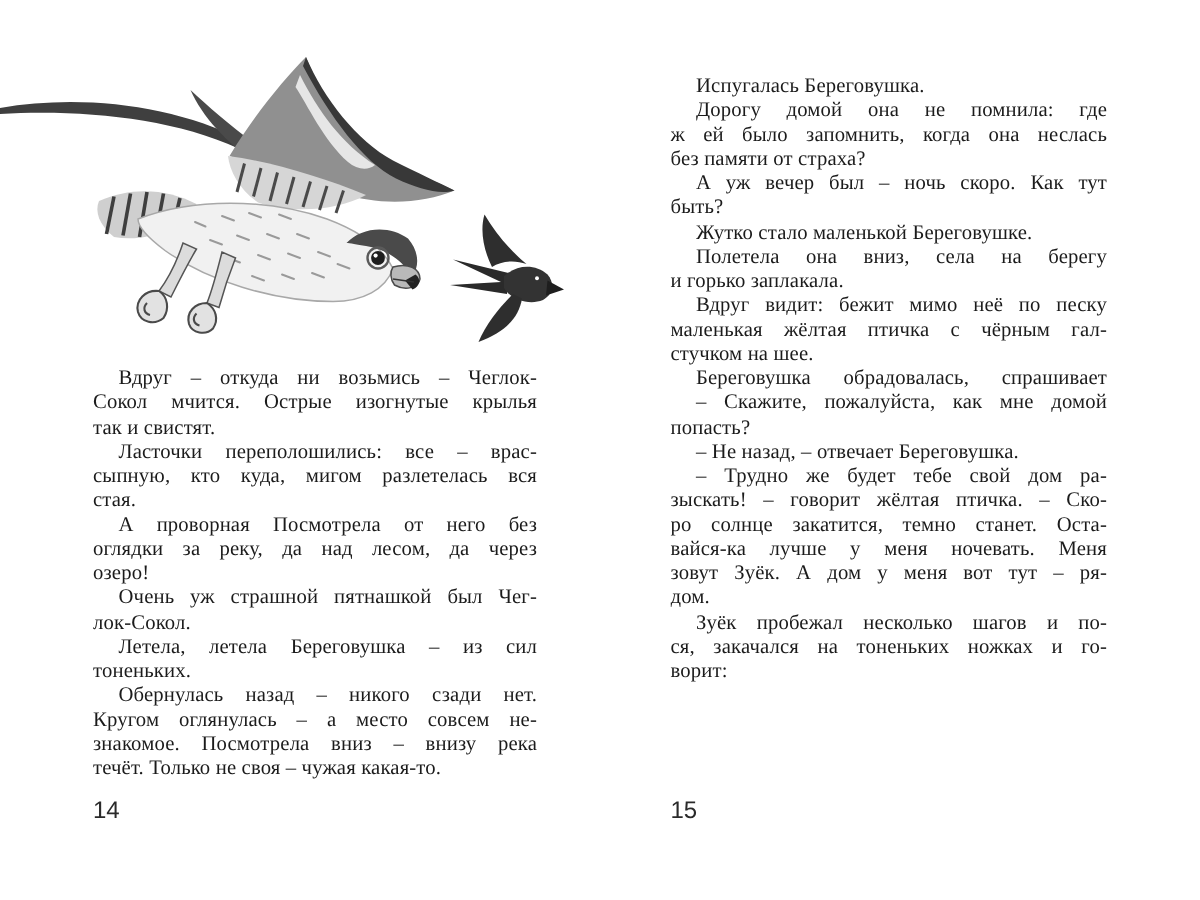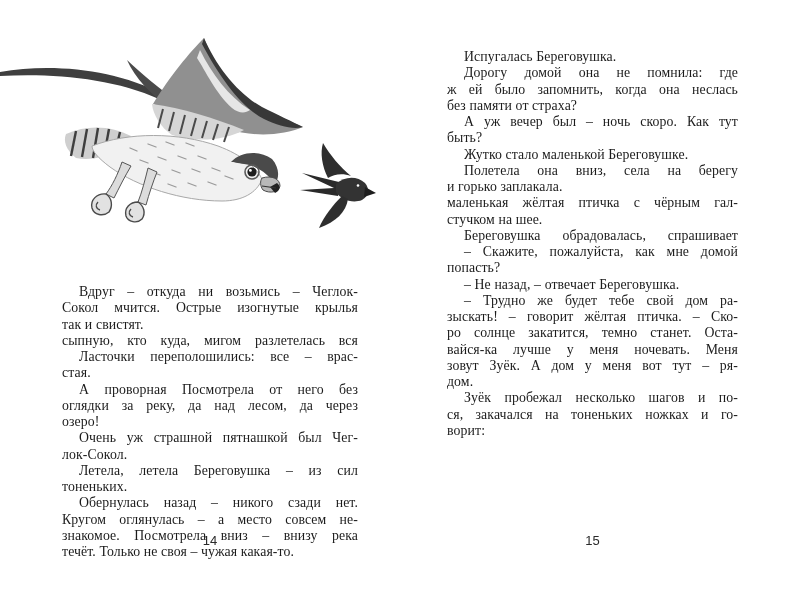--- a/index.html
+++ b/index.html
@@ -9,39 +9,39 @@
     font-family:"Liberation Sans",sans-serif;
     color:#1b1b1b;
     position:relative;
     overflow:hidden;
   }
   .spread{position:absolute;inset:0;background:#ffffff;}
   .illustration{
     position:absolute;left:0;top:16px;width:402px;height:228px;
   }
   .column{position:absolute;font-family:Liberation Serif, serif;}
-  .column.left{left:62px;top:244px;width:296px;margin-top:40px;}
+  .column.left{left:62px;top:244px;width:296px;}
   .column.right{left:447px;top:49px;width:291px;}
   .para{margin:0;padding:0;}
   .line{
     font-size:13.8px;
     line-height:16.25px;
     height:16.25px;
     text-align:justify;
     text-align-last:justify;
     white-space:nowrap;
     letter-spacing:0.1px;
     overflow:hidden;
   }
   .line.last{text-align-last:left;}
   .line.indent{text-indent:17px;}
   .pagenum{
     position:absolute;top:534px;
-    font-size:13px;line-height:14px;
-    text-align:center;color:#2a2a2a;
+    font-size:16px;line-height:14px;
+    text-align:left;color:#2a2a2a;
   }
   .pagenum.pn-left{left:62px;width:296px;}
   .pagenum.pn-right{left:447px;width:291px;}
 </style>
 </head>
 <body>
 
 <div class="spread">
 
   <svg class="illustration" viewBox="0 0 402 228" xmlns="http://www.w3.org/2000/svg" aria-hidden="true">
@@ -133,22 +133,22 @@
     </g>
   </svg>
 
   <div class="column left">
       <div class="para">
         <div class="line indent">Вдруг – откуда ни возьмись – Чеглок-</div>
         <div class="line">Сокол мчится. Острые изогнутые крылья</div>
         <div class="line last">так и свистят.</div>
       </div>
       <div class="para">
+        <div class="line indent">Ласточки переполошились: все – врас-</div>
         <div class="line">сыпную, кто куда, мигом разлетелась вся</div>
-        <div class="line indent">Ласточки переполошились: все – врас-</div>
         <div class="line last">стая.</div>
       </div>
       <div class="para">
         <div class="line indent">А проворная Посмотрела от него без</div>
         <div class="line">оглядки за реку, да над лесом, да через</div>
         <div class="line last">озеро!</div>
       </div>
       <div class="para">
         <div class="line indent">Очень уж страшной пятнашкой был Чег-</div>
         <div class="line last">лок-Сокол.</div>
@@ -179,20 +179,21 @@
         <div class="line last">быть?</div>
       </div>
       <div class="para">
         <div class="line last indent">Жутко стало маленькой Береговушке.</div>
       </div>
       <div class="para">
         <div class="line indent">Полетела она вниз, села на берегу</div>
         <div class="line last">и горько заплакала.</div>
       </div>
       <div class="para">
+        <div class="line indent">Вдруг видит: бежит мимо неё по песку</div>
         <div class="line">маленькая жёлтая птичка с чёрным гал-</div>
         <div class="line last">стучком на шее.</div>
       </div>
       <div class="para">
         <div class="line indent">Береговушка обрадовалась, спрашивает</div>
       </div>
       <div class="para">
         <div class="line indent">– Скажите, пожалуйста, как мне домой</div>
         <div class="line last">попасть?</div>
       </div>

